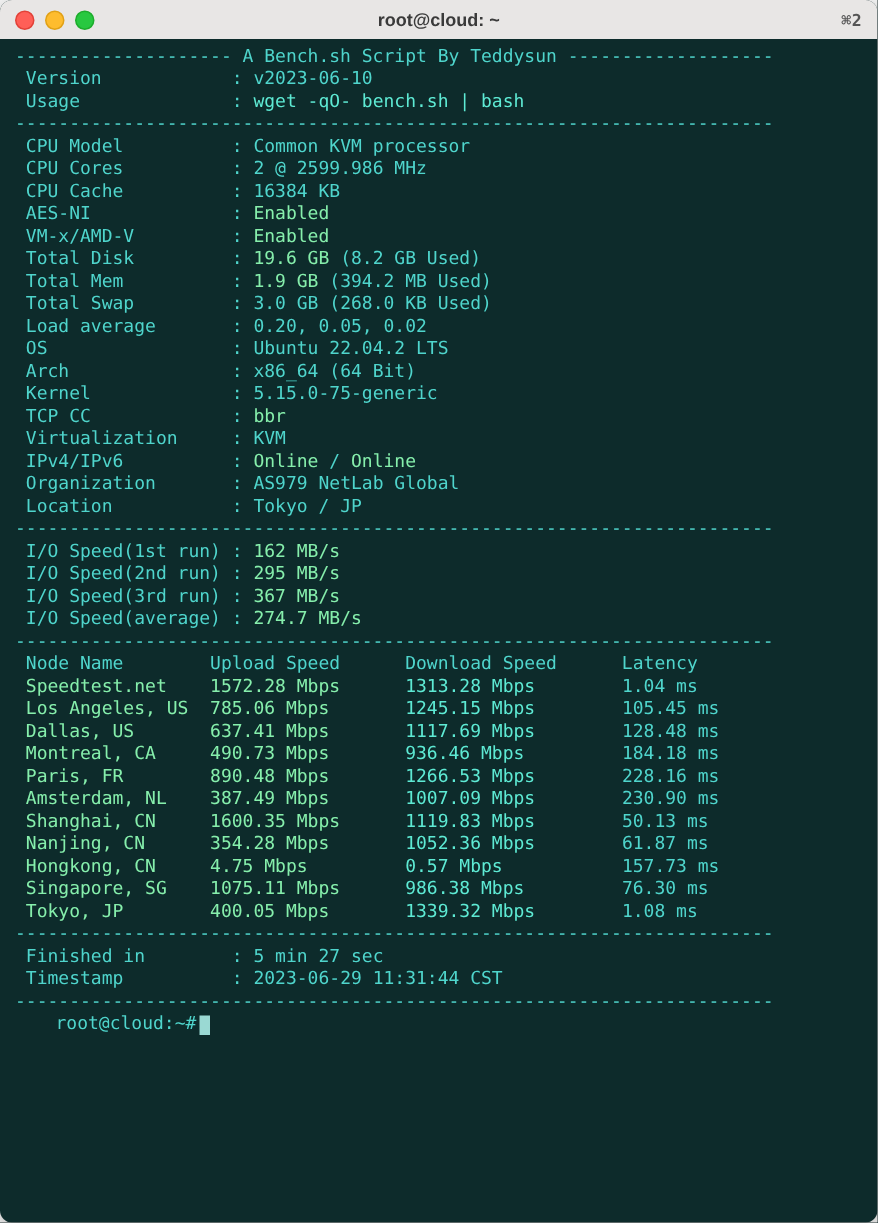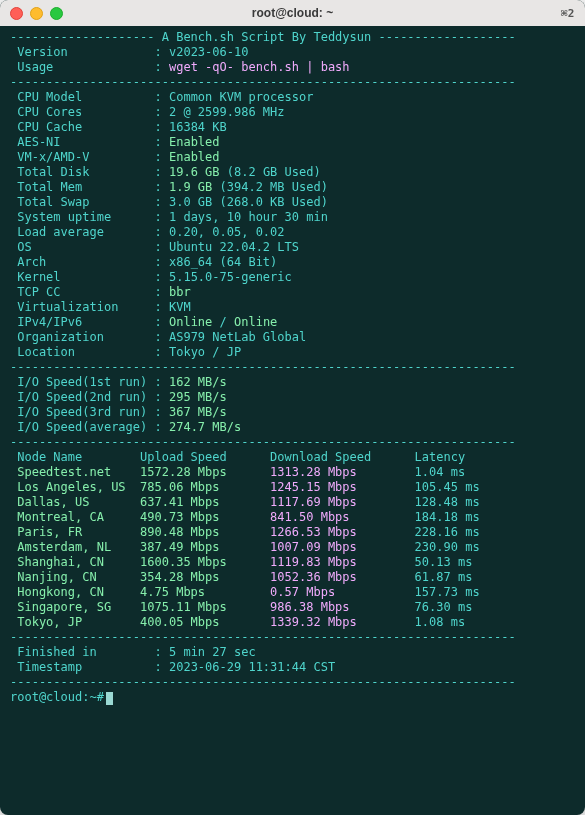--- a/index.html
+++ b/index.html
@@ -45,24 +45,24 @@
     flex:1;
     padding:4px 10px 20px 10px;
     color:#cfe7e5;
     font-size:12px;
     line-height:15px;
     overflow:hidden;
     letter-spacing:0px;
   }
   .c-teal{color:#4fd5cc;}
   .c-yel{color:#86efac;}
-  .c-red{color:#f0abfc;}
+  .c-red{color:#5eead4;}
   .row{white-space:pre;}
   .sep{color:#4fd5cc;white-space:pre;overflow:hidden;}
-  .prompt-line{display:flex;align-items:flex-end;}
+  .prompt-line{display:flex;align-items:flex-end;margin-left:27px;}
   .cursor{
     display:inline-block;width:7px;height:13px;
     background:#9ad9d3;margin-left:2px;
   }
 </style>
 </head>
 <body>
 
 <div class="window">
   <div class="titlebar">
@@ -90,21 +90,20 @@
         <div class="row"><span class="c-teal"> CPU Cache          : </span><span class="c-teal">16384 KB</span></div>
         <div class="row"><span class="c-teal"> AES-NI             : </span><span class="c-yel">Enabled</span></div>
         <div class="row"><span class="c-teal"> VM-x/AMD-V         : </span><span class="c-yel">Enabled</span></div>
       </div>
 
     <div class="row"><span class="c-teal" id="disk-label"> Total Disk         : </span><span class="c-yel">19.6 GB</span><span class="c-teal"> </span><span class="c-teal">(8.2 GB Used)</span></div>
     <div class="row"><span class="c-teal" id="mem-label"> Total Mem          : </span><span class="c-yel">1.9 GB</span><span class="c-teal"> </span><span class="c-teal">(394.2 MB Used)</span></div>
 
     <div id="sys2-block">
         <div class="row"><span class="c-teal"> Total Swap         : </span><span class="c-teal">3.0 GB (268.0 KB Used)</span></div>
-        <div class="row"><span class="c-teal"> System uptime      : </span><span class="c-teal">1 days, 10 hour 30 min</span></div>
         <div class="row"><span class="c-teal"> Load average       : </span><span class="c-teal">0.20, 0.05, 0.02</span></div>
         <div class="row"><span class="c-teal"> OS                 : </span><span class="c-teal">Ubuntu 22.04.2 LTS</span></div>
         <div class="row"><span class="c-teal"> Arch               : </span><span class="c-teal">x86_64 (64 Bit)</span></div>
         <div class="row"><span class="c-teal"> Kernel             : </span><span class="c-teal">5.15.0-75-generic</span></div>
         <div class="row"><span class="c-teal"> TCP CC             : </span><span class="c-yel">bbr</span></div>
         <div class="row"><span class="c-teal"> Virtualization     : </span><span class="c-teal">KVM</span></div>
       </div>
 
     <div class="row"><span class="c-teal" id="ipv-label"> IPv4/IPv6          : </span><span class="c-yel">Online</span><span class="c-teal"> / </span><span class="c-yel">Online</span></div>
 
@@ -120,21 +119,21 @@
         <div class="row"><span class="c-teal"> I/O Speed(3rd run) : </span><span class="c-yel">367 MB/s</span></div>
         <div class="row"><span class="c-teal"> I/O Speed(average) : </span><span class="c-yel">274.7 MB/s</span></div>
       </div>
     <div class="sep">----------------------------------------------------------------------</div>
 
     <div id="net-block">
         <div class="row"><span class="c-teal"> Node Name        Upload Speed      Download Speed      Latency</span></div>
         <div class="row"><span class="c-yel"> Speedtest.net    </span><span class="c-yel">1572.28 Mbps      </span><span class="c-red">1313.28 Mbps        </span><span class="c-teal">1.04 ms</span></div>
         <div class="row"><span class="c-yel"> Los Angeles, US  </span><span class="c-yel">785.06 Mbps       </span><span class="c-red">1245.15 Mbps        </span><span class="c-teal">105.45 ms</span></div>
         <div class="row"><span class="c-yel"> Dallas, US       </span><span class="c-yel">637.41 Mbps       </span><span class="c-red">1117.69 Mbps        </span><span class="c-teal">128.48 ms</span></div>
-        <div class="row"><span class="c-yel"> Montreal, CA     </span><span class="c-yel">490.73 Mbps       </span><span class="c-red">841.50 Mbps         </span><span class="c-teal">184.18 ms</span></div>
+        <div class="row"><span class="c-yel"> Montreal, CA     </span><span class="c-yel">490.73 Mbps       </span><span class="c-red">936.46 Mbps         </span><span class="c-teal">184.18 ms</span></div>
         <div class="row"><span class="c-yel"> Paris, FR        </span><span class="c-yel">890.48 Mbps       </span><span class="c-red">1266.53 Mbps        </span><span class="c-teal">228.16 ms</span></div>
         <div class="row"><span class="c-yel"> Amsterdam, NL    </span><span class="c-yel">387.49 Mbps       </span><span class="c-red">1007.09 Mbps        </span><span class="c-teal">230.90 ms</span></div>
         <div class="row"><span class="c-yel"> Shanghai, CN     </span><span class="c-yel">1600.35 Mbps      </span><span class="c-red">1119.83 Mbps        </span><span class="c-teal">50.13 ms</span></div>
         <div class="row"><span class="c-yel"> Nanjing, CN      </span><span class="c-yel">354.28 Mbps       </span><span class="c-red">1052.36 Mbps        </span><span class="c-teal">61.87 ms</span></div>
         <div class="row"><span class="c-yel"> Hongkong, CN     </span><span class="c-yel">4.75 Mbps         </span><span class="c-red">0.57 Mbps           </span><span class="c-teal">157.73 ms</span></div>
         <div class="row"><span class="c-yel"> Singapore, SG    </span><span class="c-yel">1075.11 Mbps      </span><span class="c-red">986.38 Mbps         </span><span class="c-teal">76.30 ms</span></div>
         <div class="row"><span class="c-yel"> Tokyo, JP        </span><span class="c-yel">400.05 Mbps       </span><span class="c-red">1339.32 Mbps        </span><span class="c-teal">1.08 ms</span></div>
       </div>
 
     <div class="sep">----------------------------------------------------------------------</div>

